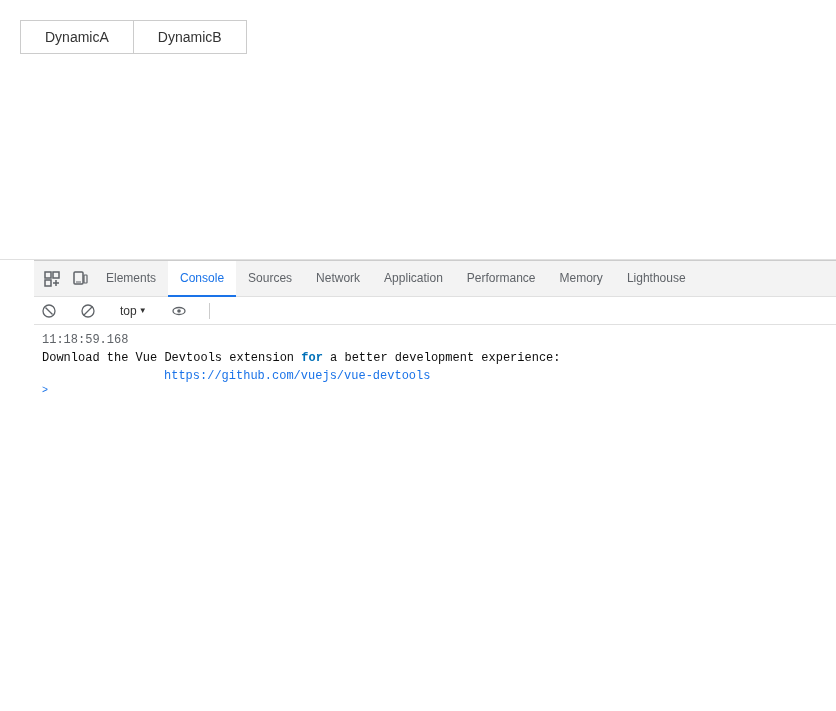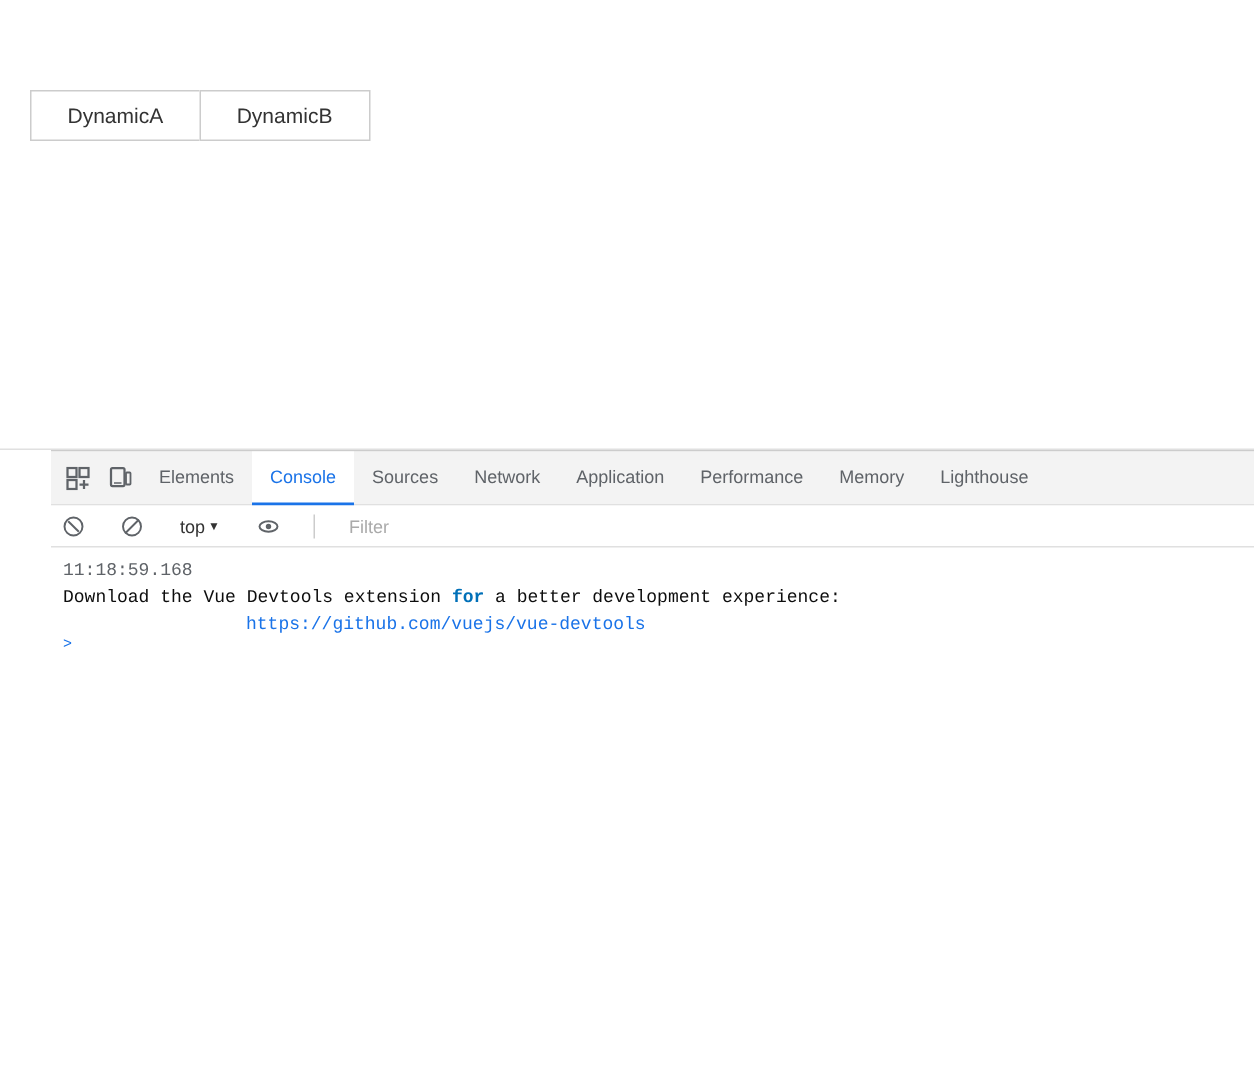--- a/index.html
+++ b/index.html
@@ -4,21 +4,20 @@
   <style>
     * { box-sizing: border-box; margin: 0; padding: 0; }
     body { font-family: Arial, sans-serif; background: #fff; width: 836px; height: 711px; overflow: hidden; }
 
     
     .app-area {
       height: 260px;
       background: #fff;
       border-bottom: 1px solid #e0e0e0;
       padding: 20px;
-      margin-top: 40px;
     }
 
     .tab-buttons {
       display: flex;
       gap: 0;
     }
 
     .tab-btn {
       padding: 8px 24px;
       border: 1px solid #ccc;
@@ -256,21 +255,20 @@
       <span>top</span>
       <span class="arrow">▼</span>
     </div>
     <button class="toolbar-btn" title="Show/hide">
       <svg width="14" height="14" viewBox="0 0 14 14" fill="none">
         <ellipse cx="7" cy="7" rx="6" ry="3.5" stroke="#5f6368" stroke-width="1.3" fill="none"></ellipse>
         <circle cx="7" cy="7" r="1.8" fill="#5f6368"></circle>
       </svg>
     </button>
     <div class="separator"></div>
-    <input class="filter-input" type="text" placeholder="Filter" style="">
   </div>
 
   <div class="console-output">
     <div class="console-line">
       <span class="console-timestamp">11:18:59.168</span>
       <span class="console-message">
         Download the Vue Devtools extension <span class="keyword">for</span> a better development experience:
       </span>
     </div>
     <a class="console-link">https://github.com/vuejs/vue-devtools</a>

